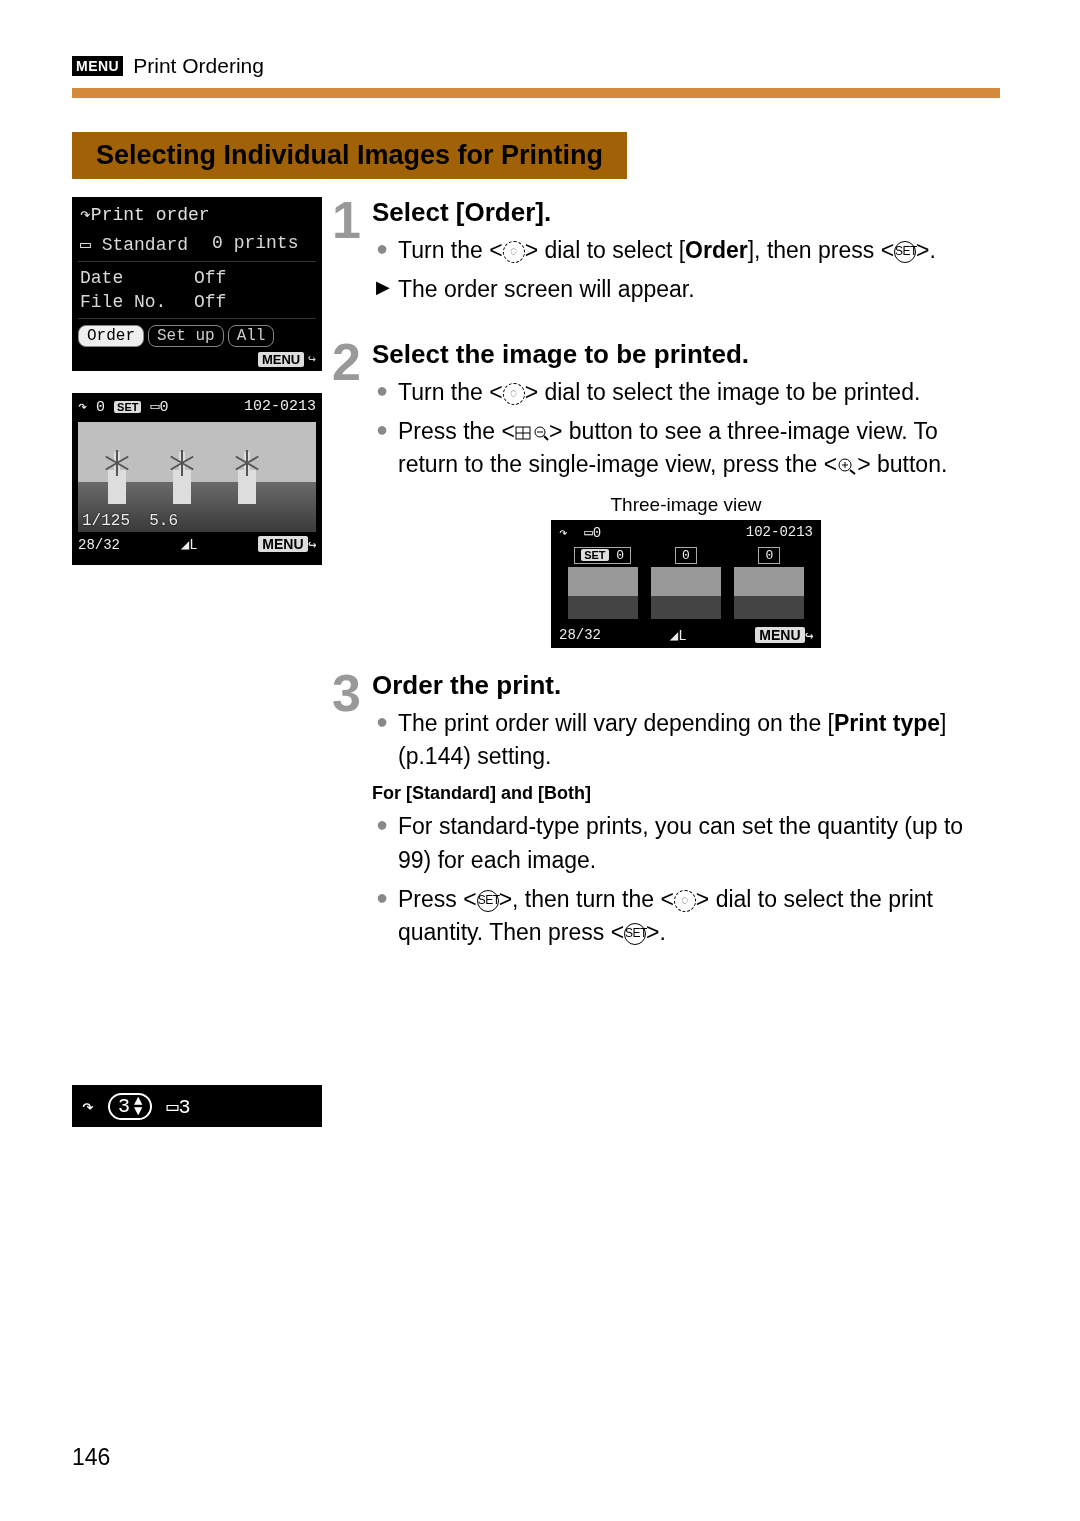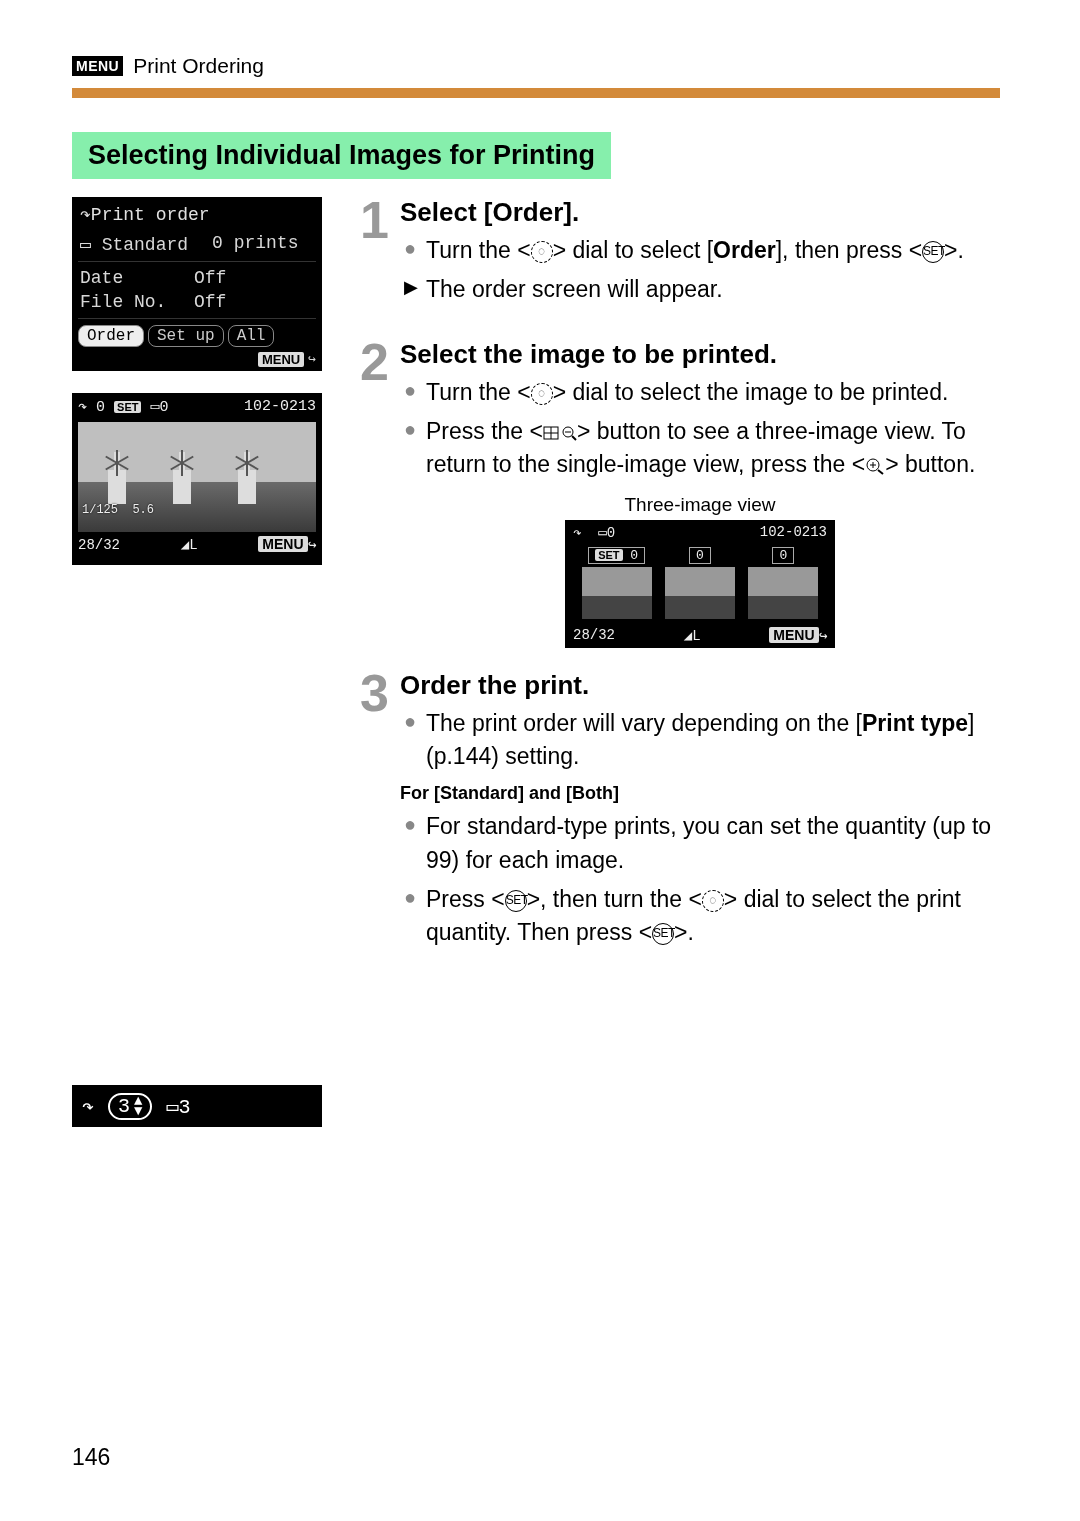--- a/index.html
+++ b/index.html
@@ -29,30 +29,29 @@
     padding: 2px 4px;
     margin-right: 10px;
     letter-spacing: 0.5px;
   }
   .orange-bar {
     height: 10px;
     background: #d38a3a;
     margin-bottom: 34px;
   }
   .subheading {
-    background: #86efac;
+    background: #a16207;
     font-weight: bold;
     font-size: 27px;
-    padding: 8px 16px;
+    padding: 8px 24px;
     display: inline-block;
     margin-bottom: 18px;
   }
   .columns {
     display: flex;
-    gap: 28px;
   }
   .col-left {
     width: 260px;
     flex: none;
   }
   .col-right {
     flex: 1;
   }
   .lcd-box {
     background: #000;
@@ -192,21 +191,21 @@
           <div class="mill" style="left:95px;">
               <span class="bl"></span>
               <span class="bl r"></span>
               <span class="bl l"></span>
             </div>
           <div class="mill" style="left:160px;">
               <span class="bl"></span>
               <span class="bl r"></span>
               <span class="bl l"></span>
             </div>
-          <div style="position:absolute;left:4px;bottom:15px;font-size:12px;text-shadow:0 0 2px #000;">
+          <div style="position:absolute;left:4px;bottom:2px;font-size:16px;text-shadow:0 0 2px #000;">
             <span>1/125</span>&nbsp;&nbsp;<span>5.6</span>
           </div>
         </div>
         <div class="photo-bottom">
           <span>28/32</span>
           <span>◢<span>L</span></span>
           <span><span class="lcd-menu-tag">MENU</span><span class="back-arrow">↩</span></span>
         </div>
       </div>
 

